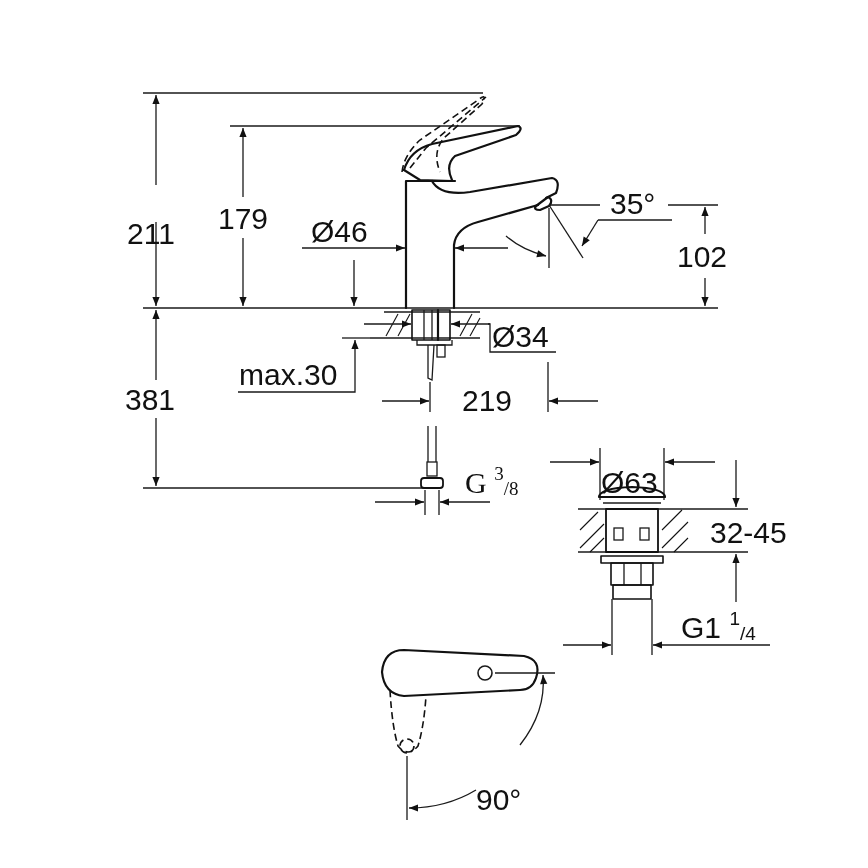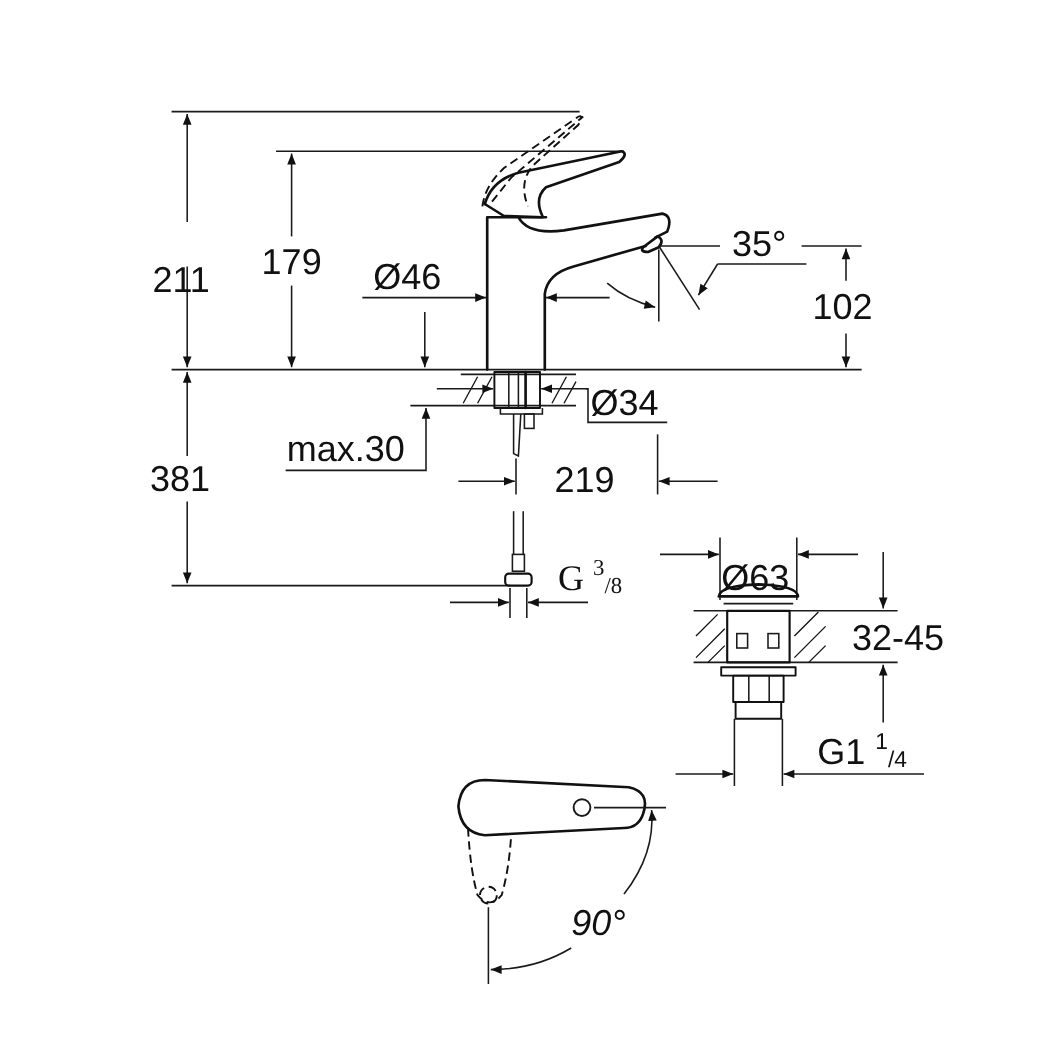--- a/index.html
+++ b/index.html
@@ -188,13 +188,13 @@
 <div class="lbl" style="left:465px;top:468px;font-family:Liberation Serif, serif;">
   <span>G</span>
   <span class="sup">3</span><span class="sub">/</span><span class="sub">8</span>
 </div>
 <div class="lbl" style="left:601px;top:468px;text-align:center;">Ø63</div>
 <div class="lbl" style="left:690px;top:518px;margin-left:20px;">32-45</div>
 <div class="lbl" style="left:681px;top:613px;">
   <span>G1</span>
   <span class="sup">1</span><span class="sub">/</span><span class="sub">4</span>
 </div>
-<div class="lbl" style="left:476px;top:755px;font-style:italic;">90°</div>
+<div class="lbl" style="left:476px;top:785px;">90°</div>
 
 </body></html>

